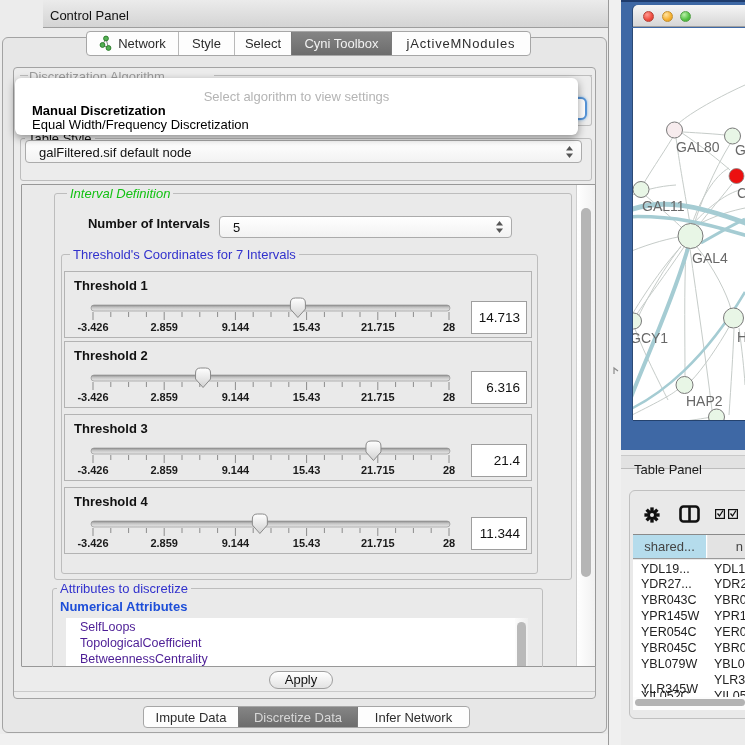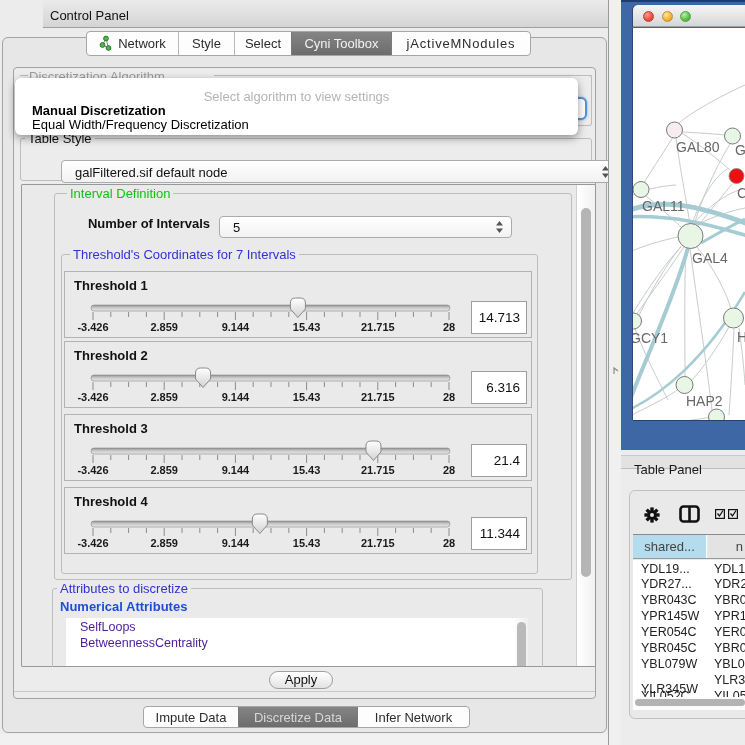--- a/index.html
+++ b/index.html
@@ -82,34 +82,34 @@
 <div id="innerpanel" class="abs"></div>
 
 <div class="abs" style="left:29px;top:69px;width:185px;height:9px;overflow:hidden;font-size:13px;color:#9b9b9b;">Discretization Algorithm</div>
 <div class="abs" style="left:214px;top:75px;width:378px;height:1px;background:#bdbdbd;"></div>
 <div class="abs" style="left:20px;top:75px;width:8px;height:1px;background:#bdbdbd;"></div>
 <div class="abs" style="left:578px;top:75px;width:14px;height:51px;border:1px solid #bdbdbd;border-left:none;border-radius:0 3px 3px 0;"></div>
 <div class="abs" style="left:570px;top:97px;width:17px;height:23px;background:#fff;border:2px solid #5593d6;border-radius:0 6px 6px 0;box-shadow:0 0 3px #7db4e8;"></div>
 
 <div class="grp" style="left:20px;top:138px;width:572px;height:43px;"></div>
 <div class="glabel abs" style="left:25px;top:131px;color:#111;">Table Style</div>
-<div class="cbox abs" style="left:25px;top:160px;width:557px;height:23px;margin-left:36px;">
+<div class="cbox abs" style="left:25px;top:140px;width:557px;height:23px;">
   <div class="txt">galFiltered.sif default node</div>
   <svg class="updown" width="9" height="13" viewBox="0 0 9 13">
     <path d="M4.5 0.5 L8 5 H1 Z" fill="#555"></path>
       <path d="M4.5 12.5 L8 8 H1 Z" fill="#555"></path>
   </svg>
 </div>
 
 <div class="abs" style="left:21px;top:184px;width:575px;height:483px;border:1px solid #989898;border-radius:1px;background:#eaeaea;"></div>
 <div class="abs" style="left:576px;top:185px;width:19px;height:481px;background:linear-gradient(90deg,#ffffff,#f1f1f1);border-left:1px solid #cfcfcf;"></div>
 <div class="abs" style="left:581px;top:208px;width:10px;height:369px;background:#b5b5b5;border-radius:5px;"></div>
 
 <div class="grp" style="left:54px;top:193px;width:518px;height:387px;background:#eaeaea;"></div>
-<div class="glabel abs green" style="left:67px;top:186px;background:#eaeaea;">Interval Definition</div>
+<div class="glabel abs green" style="left:67px;top:186px;background:#eaeaea;font-style:italic;">Interval Definition</div>
 <div class="abs" style="left:40px;top:216px;width:170px;text-align:right;font-size:13px;font-weight:bold;color:#111;">Number of Intervals</div>
 <div class="cbox abs" style="left:219px;top:216px;width:293px;height:22px;">
   <div class="txt">5</div>
   <svg class="updown" width="9" height="13" viewBox="0 0 9 13">
     <path d="M4.5 0.5 L8 5 H1 Z" fill="#555"></path>
       <path d="M4.5 12.5 L8 8 H1 Z" fill="#555"></path>
   </svg>
 </div>
 
 <div class="grp" style="left:61px;top:254px;width:477px;height:320px;"></div>
@@ -300,20 +300,21 @@
       <div class="ticklabel" style="left:384px;">28</div>
       <div class="val">11.344</div>
     </div>
   </div>
 
 <div class="grp" style="left:52px;top:588px;width:491px;height:100px;"></div>
 <div class="glabel abs blue" style="left:57px;top:581px;background:#eaeaea;">Attributes to discretize</div>
 <div class="abs" style="left:60px;top:599px;font-size:13px;font-weight:bold;color:#1d4ed8;">Numerical Attributes</div>
 <div id="attrlist" class="abs">
   <div>SelfLoops</div>
+  <div>TopologicalCoefficient</div>
   <div>BetweennessCentrality</div>
 </div>
 <div class="abs" style="left:515px;top:618px;width:13px;height:48px;background:linear-gradient(90deg,#fcfcfc,#efefef);"></div>
 <div class="abs" style="left:517px;top:622px;width:9px;height:44px;background:#b9b9b9;border-radius:4.5px 4.5px 0 0;"></div>
 
 <div class="abs" style="left:22px;top:667px;width:553px;height:30px;background:#ececec;"></div>
 
 <div class="abs" style="left:14px;top:691px;width:581px;height:1px;background:#c9c9c9;"></div>
 <div id="applybtn" class="abs">Apply</div>
 

